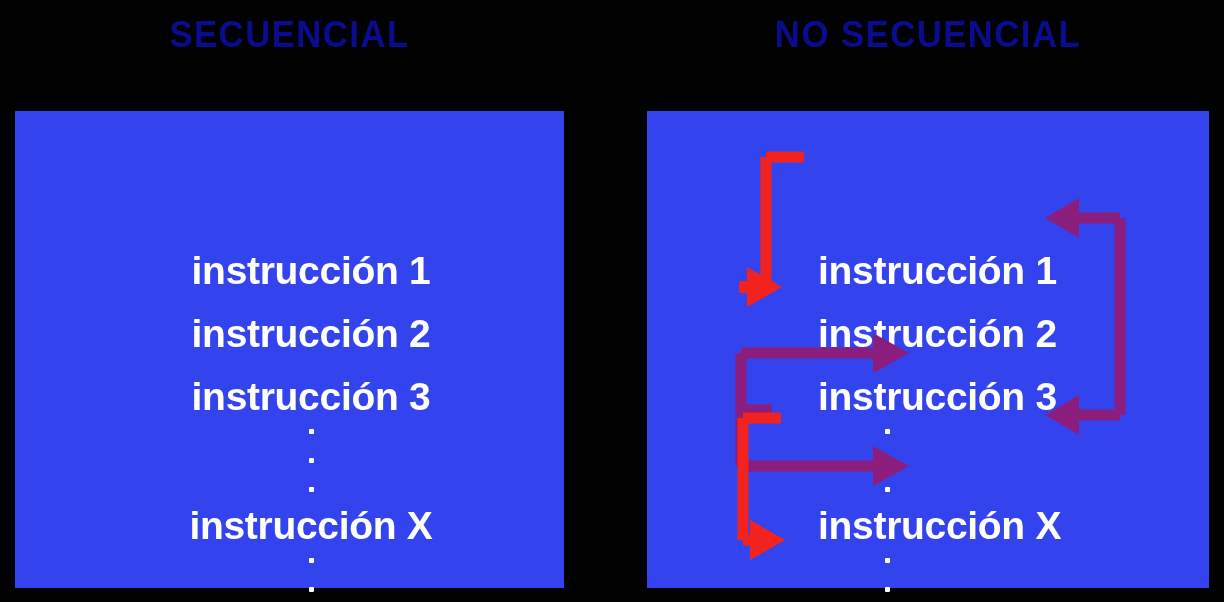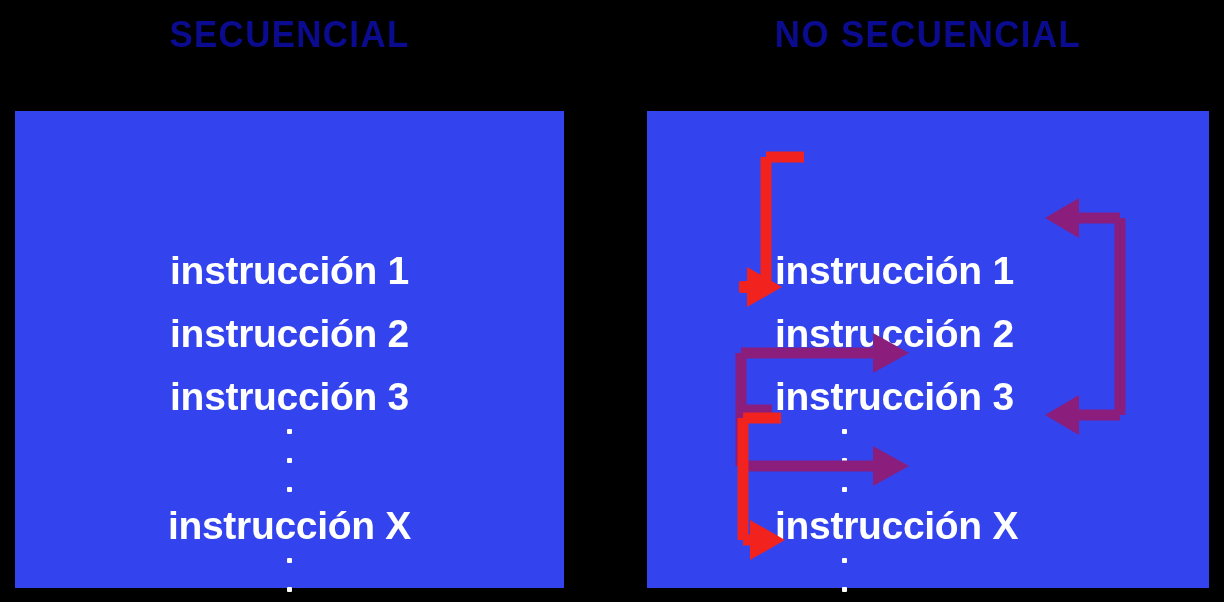--- a/index.html
+++ b/index.html
@@ -21,21 +21,21 @@
     transform:scaleX(0.94);
     white-space:nowrap;
   }
   #title-left  { left:15px;  width:549px; }
   #title-right { left:647px; width:562px; }
 
   .panel { position:absolute; }
   #panel-left  { left:15px;  top:111px; width:549px; height:477px; }
   #panel-right { left:647px; top:111px; width:562px; height:477px; }
 
-  .rows { position:absolute; inset:0; }
+  .rows { position:absolute; inset:0;margin-left:43px; }
 
   .instr {
     position:absolute;
     font-weight:bold;
     font-size:39px;
     color:#ffffff;
     white-space:nowrap;
     letter-spacing:-0.3px;
     line-height:1;
   }

